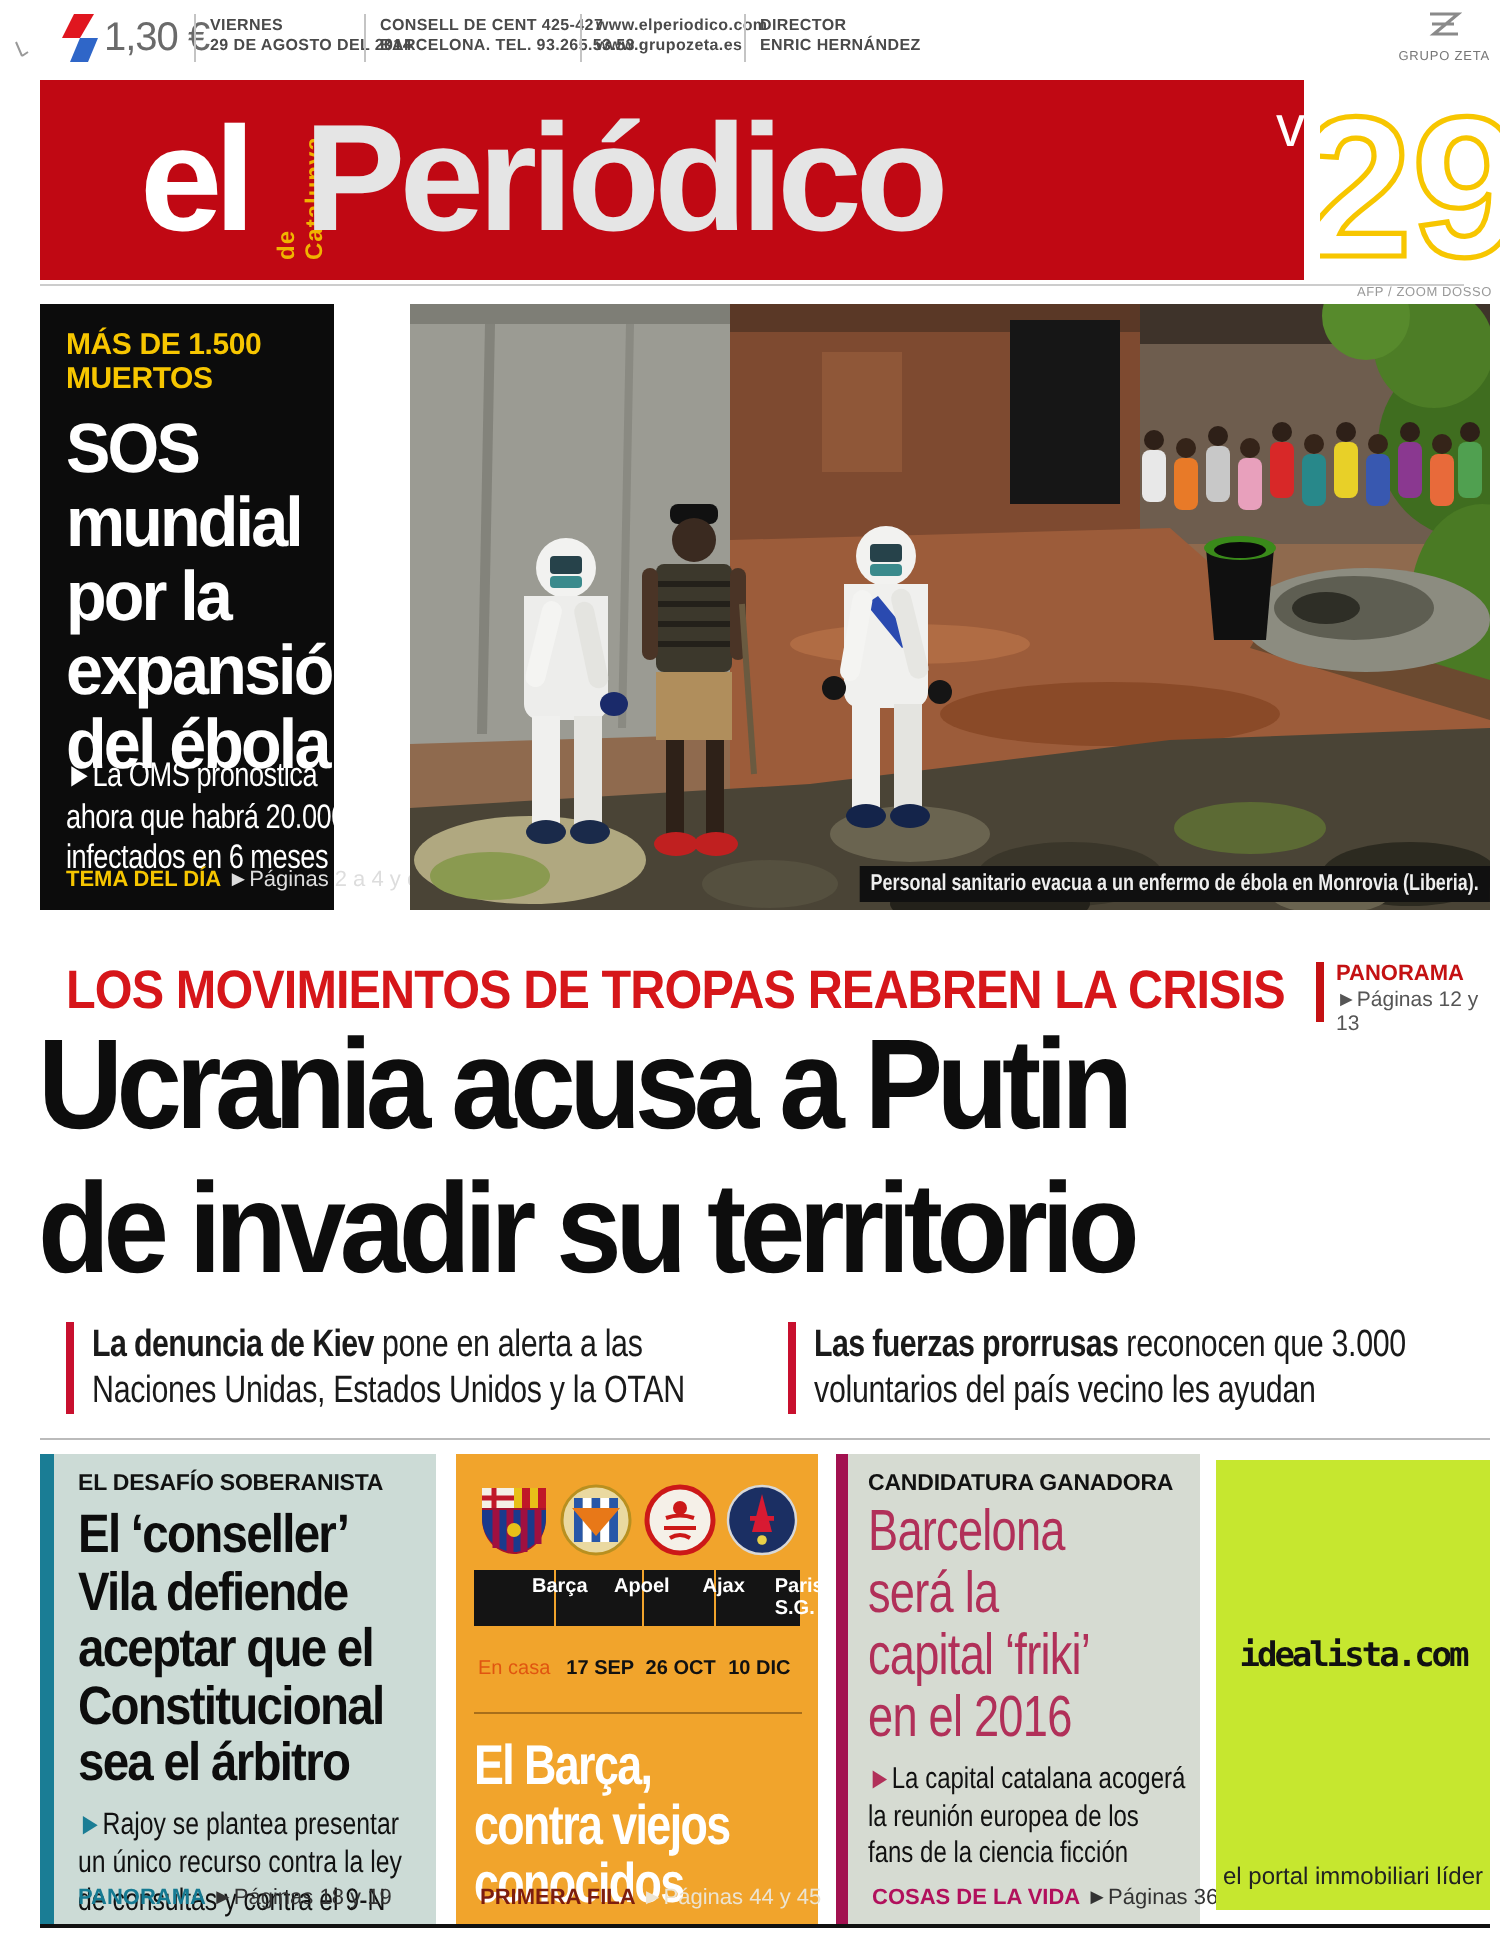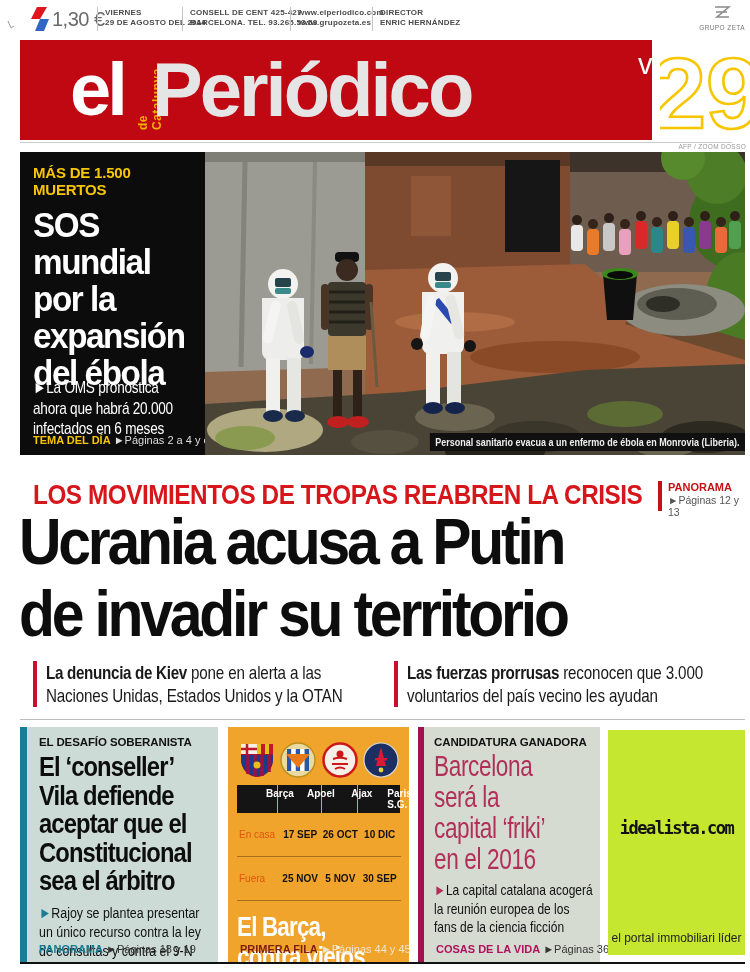--- a/index.html
+++ b/index.html
@@ -24,21 +24,21 @@
   #mh-main{position:absolute;left:132px;top:2px;font-size:76px;font-weight:bold;color:#e5e5e5;letter-spacing:-3px;line-height:96px;}
   #mh-tagline{position:absolute;left:218px;top:112px;font-size:12.5px;font-weight:bold;color:#fff;letter-spacing:3.5px;}
   #mh-rule{position:absolute;left:10px;right:10px;top:130px;height:2px;background:rgba(255,255,255,.9);}
   #mh-day{position:absolute;left:608px;top:8px;font-size:29px;color:#fff;margin-left:10px;}
   #mh-num{position:absolute;left:640px;top:0px;}
   #credit-rule{position:absolute;left:20px;top:142px;width:712px;height:1px;background:#cccccc;}
   #photo-credit{position:absolute;right:4px;top:143px;font-size:6.5px;color:#999;letter-spacing:.3px;}
 
   
   #photoblock{position:absolute;left:20px;top:152px;width:725px;height:303px;}
-  #ebola-panel{position:absolute;left:0;top:0;width:185px;height:303px;background:#0c0c0c;padding:12px 12px 8px 13px;}
+  #ebola-panel{position:absolute;left:0;top:0;width:147px;height:303px;background:#0c0c0c;padding:12px 12px 8px 13px;}
   #ebola-kicker{font-size:15px;font-weight:bold;color:#f7c600;letter-spacing:-.2px;}
   .hl div{white-space:nowrap;transform-origin:0 0;}
   #ebola-headline{margin-top:8px;font-size:35px;line-height:37px;font-weight:bold;color:#fff;letter-spacing:-1.5px;}
   #ebola-headline div{transform:scaleX(.95);}
   #ebola-summary{position:absolute;left:13px;top:226px;width:160px;font-size:17px;line-height:20.5px;color:#fff;letter-spacing:-.3px;}
   .fit{width:125%;transform:scaleX(.8);transform-origin:0 0;}
   #ebola-footer{position:absolute;left:13px;bottom:9px;font-size:11px;white-space:nowrap;}
   .sect-yellow{color:#f7c600;font-weight:bold;}
   .pages-light{color:#ddd;}
   #photo{position:absolute;left:185px;top:0;width:540px;height:303px;}
@@ -388,26 +388,20 @@
           <span>Apoel</span>
         <span>Ajax</span>
           <span>Paris S.G.</span>
       </div>
       <div class="ct-row ct-data">
         <span class="rowlabel">En casa</span>
         <span>17 SEP</span>
         <span>26 OCT</span>
         <span>10 DIC</span>
       </div>
-      <div class="ct-row ct-data">
-        <span class="rowlabel">Fuera</span>
-        <span>25 NOV</span>
-        <span>5 NOV</span>
-        <span>30 SEP</span>
-      </div>
     </div>
     <div id="p2-headline" class="hl">
         <div>El Barça,</div>
         <div>contra viejos</div>
         <div>conocidos</div>
       </div>
     <div class="panel-footer">
       <span class="sect-maroon">PRIMERA FILA</span>
       <span class="pages-cream">►Páginas 44 y 45</span>
     </div>

